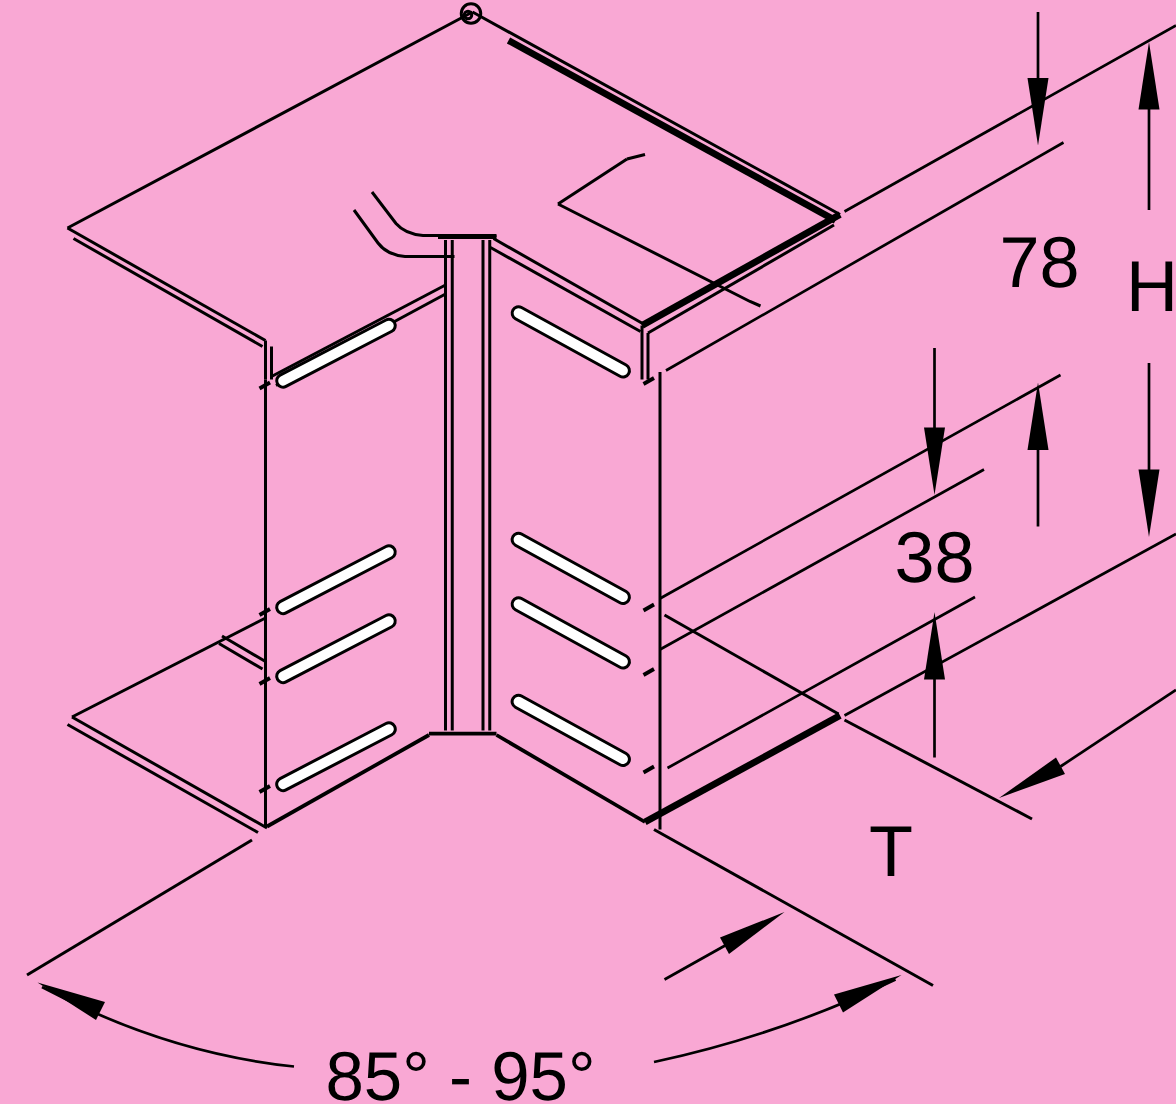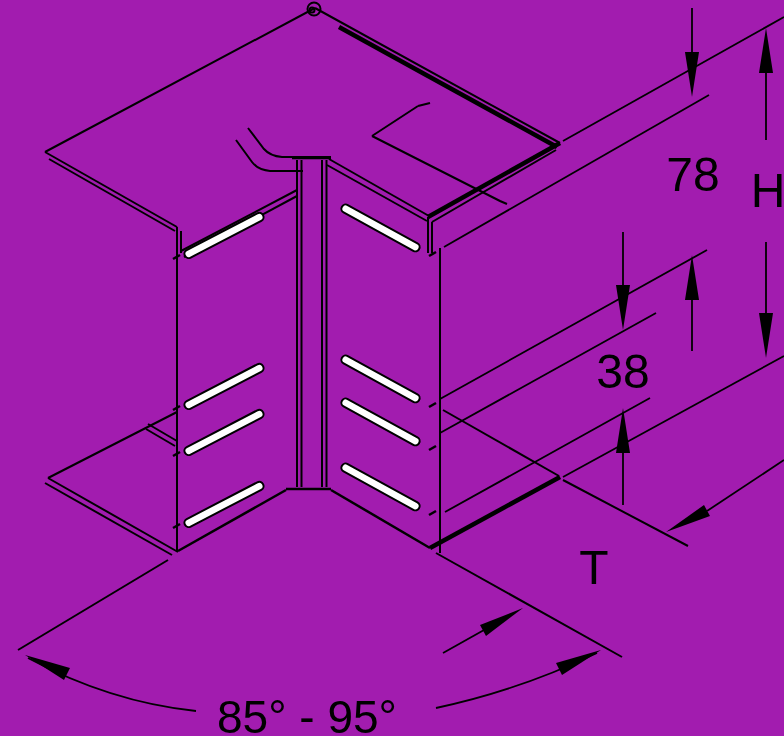--- a/index.html
+++ b/index.html
@@ -1,19 +1,19 @@
 <!DOCTYPE html>
 <html><head>
 <meta charset="utf-8">
 <style>
   html,body{margin:0;padding:0;background:#ffffff;}
   .stage{
     position:relative;
     width:784px;height:736px;
-    background:#a21caf;
+    background:#f9a8d4;
     font-family:"Liberation Sans", sans-serif;
     overflow:hidden;
   }
   svg{display:block;}
   .ln{stroke:#000;fill:none;stroke-width:2;}
   .ln-md{stroke:#000;fill:none;stroke-width:2.5;}
   .ln-bold{stroke:#000;fill:none;stroke-width:4.5;}
   .ln-dim{stroke:#000;fill:none;stroke-width:1.8;}
   .slot{fill:#fff;stroke:#000;stroke-width:2;}
   .head{fill:#000;stroke:none;}

